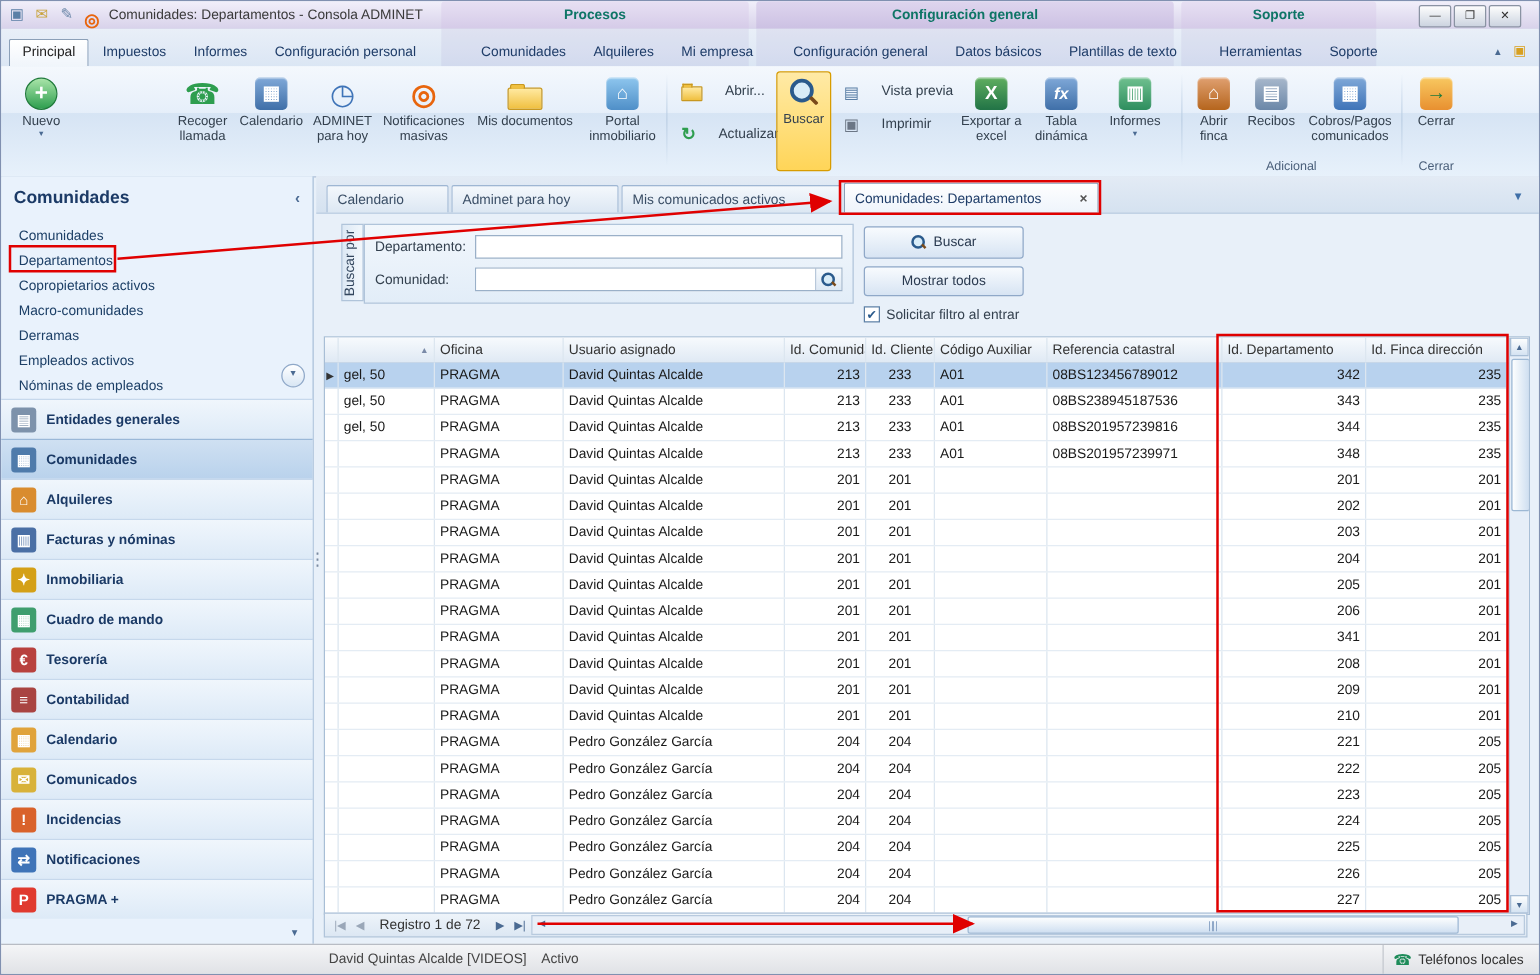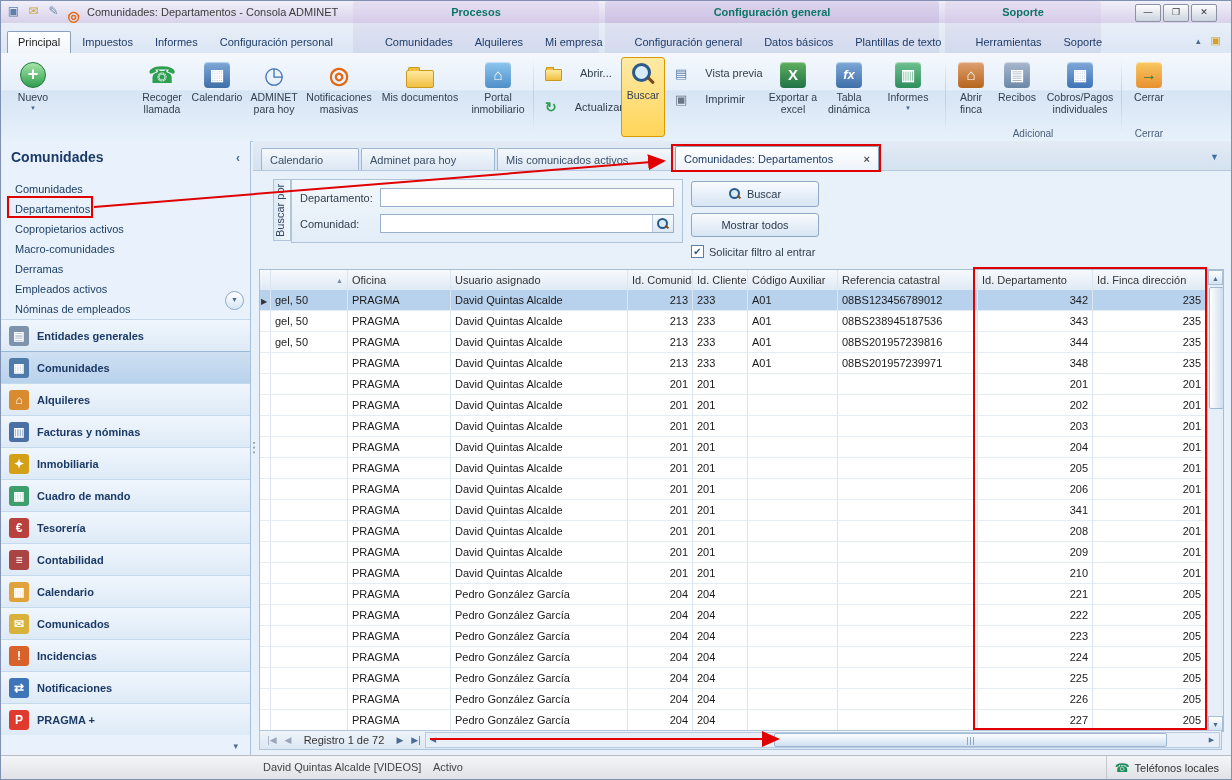--- a/index.html
+++ b/index.html
@@ -157,21 +157,21 @@
             background:#fff;box-sizing:content-box;overflow:hidden}
   .ghead{display:flex;height:20px;background:linear-gradient(#f7fafd,#dfe9f4);
          border-bottom:1px solid #aabed4;margin-right:16px}
   .grow>div{border-right:1px solid #dce6f0;padding:0 4px;white-space:nowrap;overflow:hidden;
             box-sizing:border-box;flex:none}
   .grow>div:nth-child(1){width:11px;padding:0 1px}
   .grow>div:nth-child(2){width:77px}
   .grow>div:nth-child(3){width:103px}
   .grow>div:nth-child(4){width:177px}
   .grow>div:nth-child(5){width:65px;text-align:right}
-  .grow>div:nth-child(6){width:55px;text-align:left}
+  .grow>div:nth-child(6){width:55px;text-align:center}
   .grow>div:nth-child(7){width:90px}
   .grow>div:nth-child(8){width:140px}
   .grow>div:nth-child(9){width:115px;text-align:right}
   .grow>div:nth-child(10){width:113px;text-align:right}
   .hcell{display:flex;align-items:center;line-height:19px;color:#333}
   .hcell .sort{margin-left:auto;font-size:7px;color:#7a8aa8;padding-left:2px}
   .gbody{position:absolute;top:20px;left:0;width:947px;bottom:0;overflow:hidden}
   .grid-row{display:flex;height:20px;border-bottom:1px solid #e4ecf4;line-height:20px;color:#1a1a1a}
   .grid-row.selected{background:#b8d2ee}
   .grid-row.selected>div:nth-child(1)::before{content:"▶";font-size:8px;color:#333}
@@ -340,21 +340,21 @@
     <div class="rbtn" style="left:948px;width:44px">
       <span class="tile t-house">⌂</span>
       <span class="lbl">Abrir finca</span>
     </div>
     <div class="rbtn" style="left:994px;width:44px">
       <span class="tile t-receipt">▤</span>
       <span class="lbl">Recibos</span>
     </div>
     <div class="rbtn" style="left:1040px;width:78px">
       <span class="tile t-calc">▦</span>
-      <span class="lbl">Cobros/Pagos individuales</span>
+      <span class="lbl">Cobros/Pagos comunicados</span>
     </div>
     <div class="gcap" style="left:946px;width:172px">Adicional</div>
     <div class="gsep" style="left:1120px"></div>
 
     <div class="rbtn" style="left:1124px;width:48px">
       <span class="tile t-door">→</span>
       <span class="lbl">Cerrar</span>
     </div>
     <div class="gcap" style="left:1120px;width:56px">Cerrar</div>
   </div>

